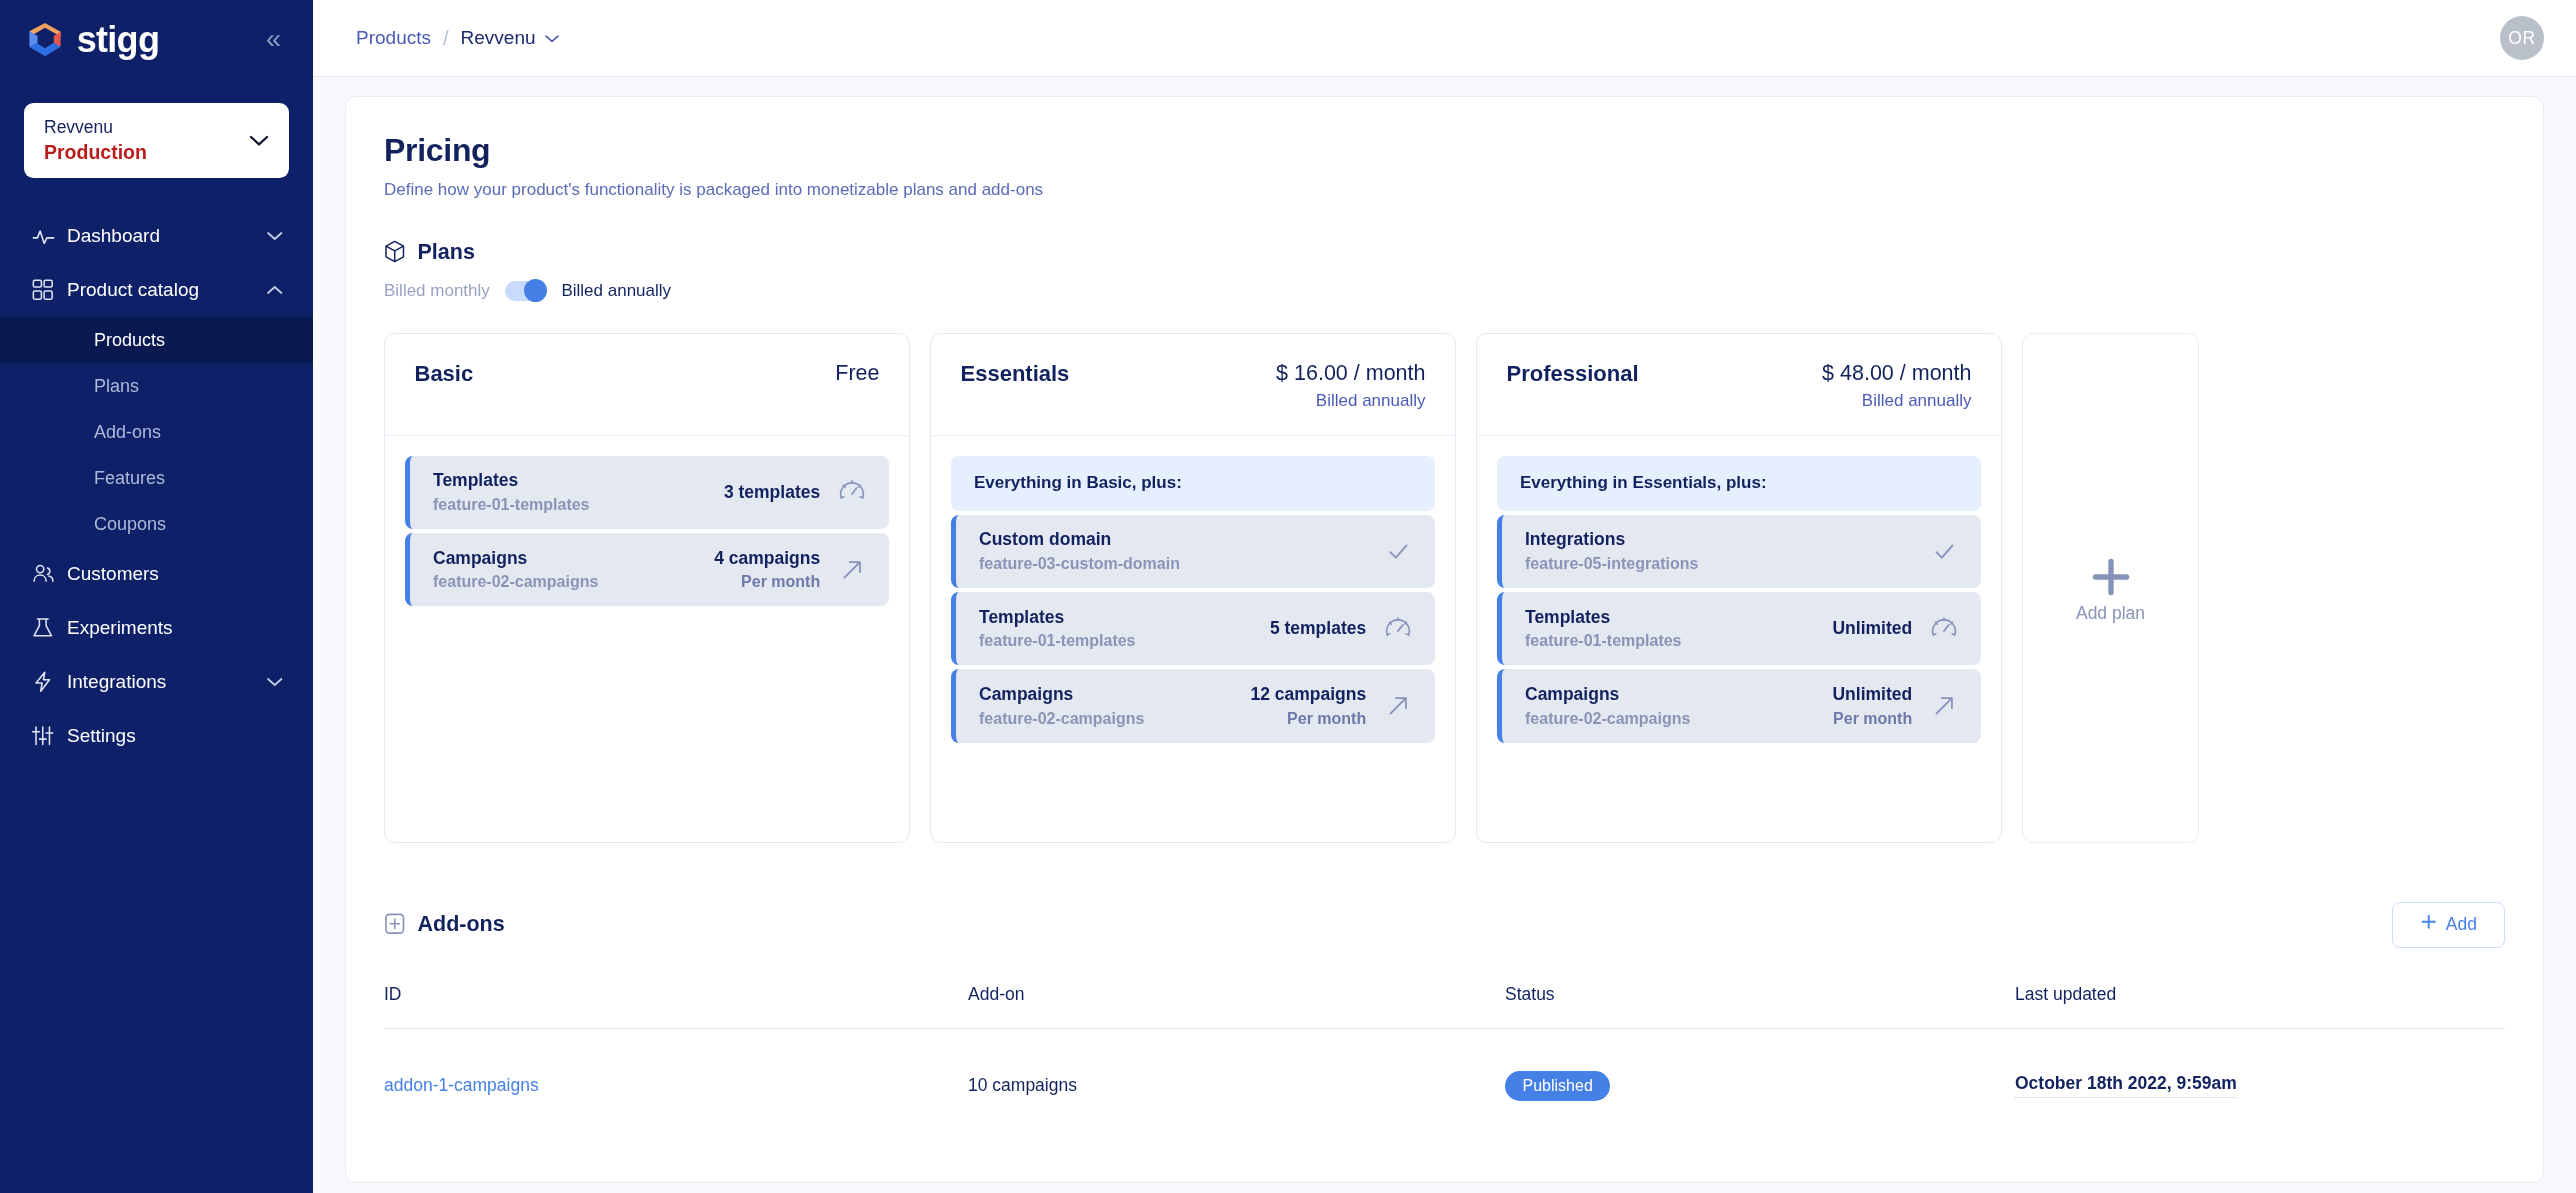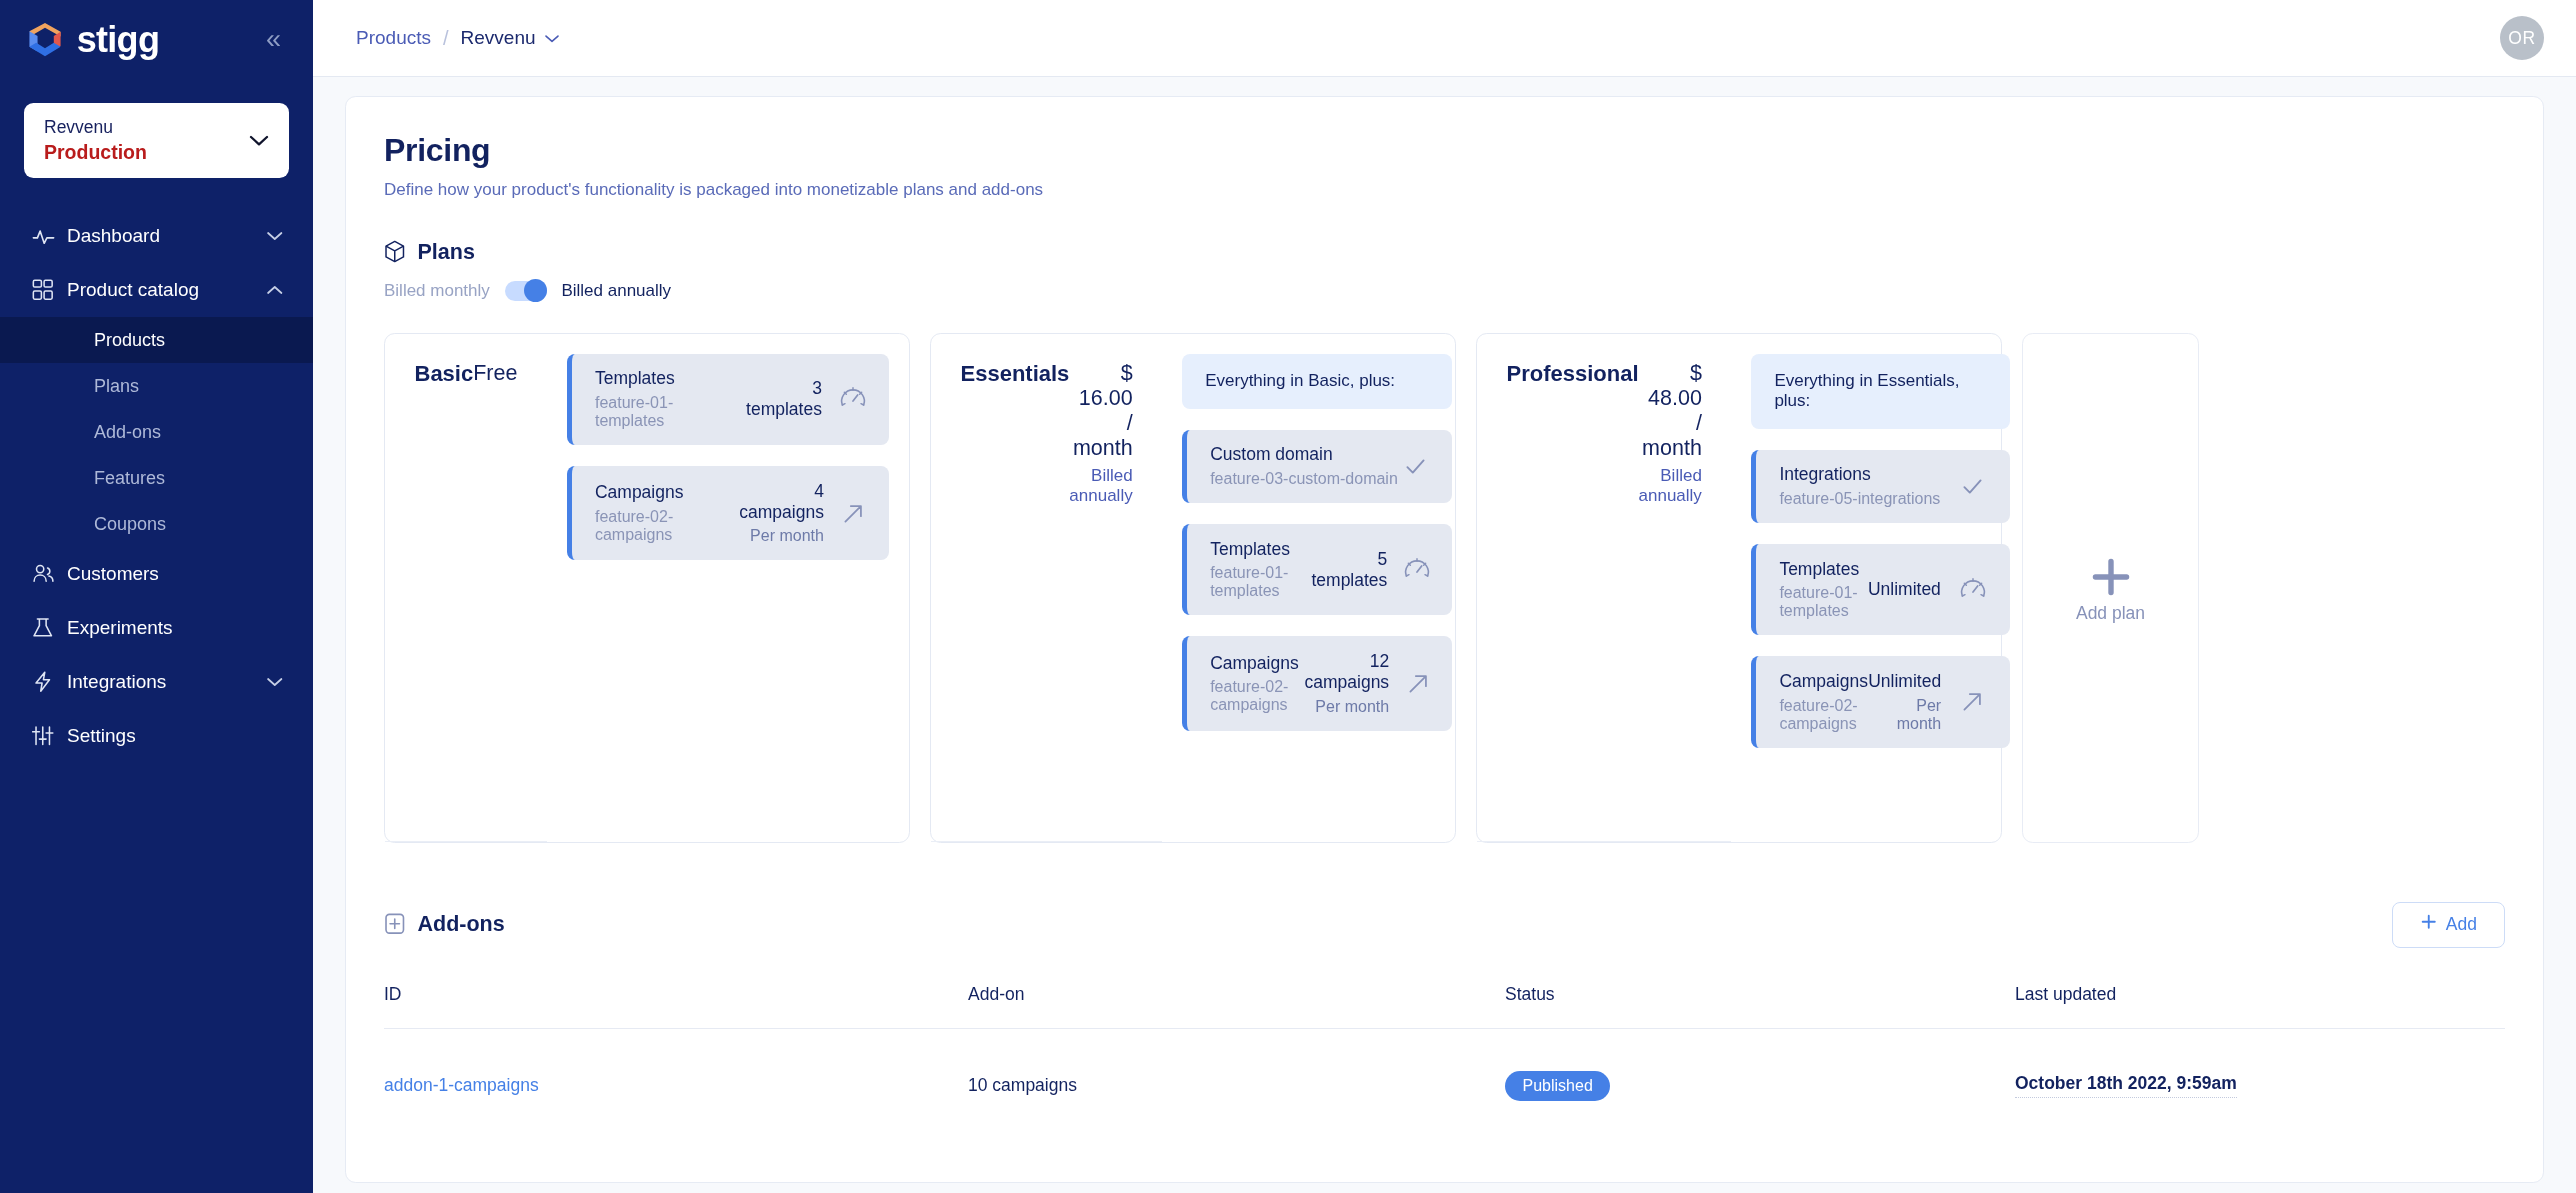--- a/index.html
+++ b/index.html
@@ -117,33 +117,33 @@
   }
 
   
   .plans { display: flex; gap: 20px; margin-top: 32px; align-items: flex-start; }
   .plan {
     width: 526px;
     background: #ffffff;
     border: 0.7px solid #e4e9f3;
     border-radius: 10.7px;
     min-height: 510px;
-    display: flex; flex-direction: row;
+    display: flex; flex-direction: column;
   }
   .plan-head {
     padding: 27px 29.5px 23px 29.5px;
     border-bottom: 0.7px solid #eaeef6;
     display: flex; justify-content: space-between; align-items: flex-start;
     min-height: 102px;
   }
   .plan-name { font-size: 22px; color: #12225f; font-weight: 700; }
   .plan-price-wrap { text-align: right; }
   .plan-price { font-size: 21.5px; color: #12225f; text-align: right; }
   .plan-cycle { font-size: 17px; color: #4a5bb5; margin-top: 5.4px; }
-  .plan-body { padding: 20px 20px 24px 20px; display: flex; flex-direction: column; gap: 21px; }
+  .plan-body { padding: 20px 20px 24px 20px; display: flex; flex-direction: column; gap: 4px; font-weight: bold; }
 
   .inherit-banner {
     background: #e6effd; border-radius: 8px;
     padding: 17.5px 23px; font-size: 17px; color: #12225f;
   }
   .feat {
     background: #e4e8f1; border-radius: 8px;
     border-left: 5.4px solid #4580e6;
     padding: 14.8px 20px 14.8px 23px;
     display: flex; justify-content: space-between; align-items: center;

